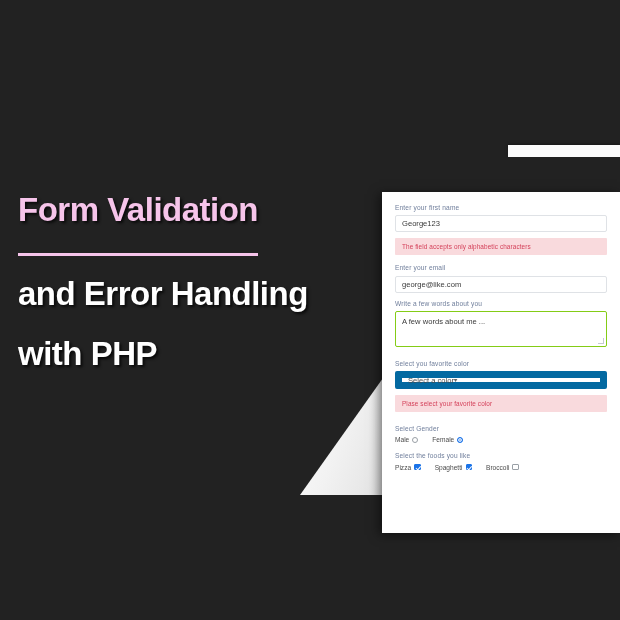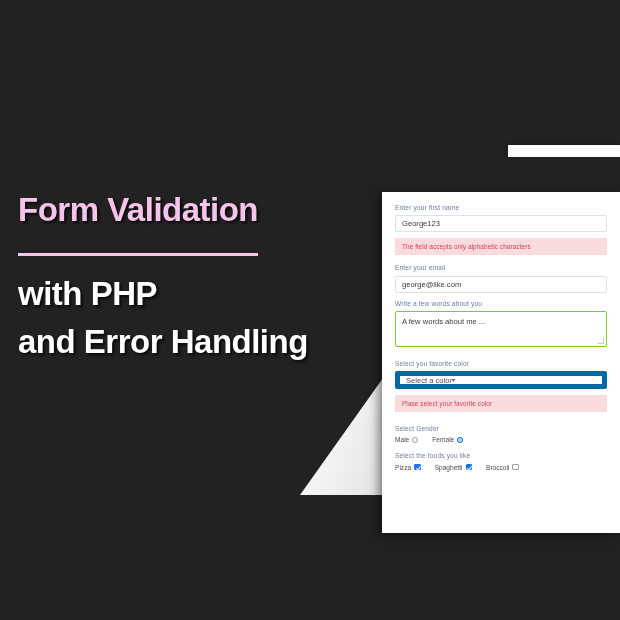--- a/index.html
+++ b/index.html
@@ -123,21 +123,21 @@
     content: "";
     position: absolute;
     right: 2px;
     bottom: 2px;
     width: 5px;
     height: 5px;
     border-right: 1px solid #c7cbd1;
     border-bottom: 1px solid #c7cbd1;
   }
   .select-box {
-    border: 5px solid #0369a1;
+    border: 7px solid #0369a1;
     border-radius: 2px;
     height: 18px;
     display: flex;
     align-items: center;
     padding: 0 6px;
     font-size: 7.6px;
     color: #4a4a4a;
     background: #fff;
     box-sizing: border-box;
   }
@@ -213,22 +213,22 @@
     transform: rotate(42deg);
   }
 </style>
 </head>
 <body>
 
 <div id="stage">
 
   <div class="headline">
     <div class="title-line accent">Form Validation</div>
+    <div class="title-line l2">and Error Handling</div>
     <div class="title-line">with PHP</div>
-    <div class="title-line l2">and Error Handling</div>
   </div>
 
 
   <div class="wedge"></div>
 
   <div class="card-tab"></div>
 
   <div class="card">
     <div class="card-inner">
 

